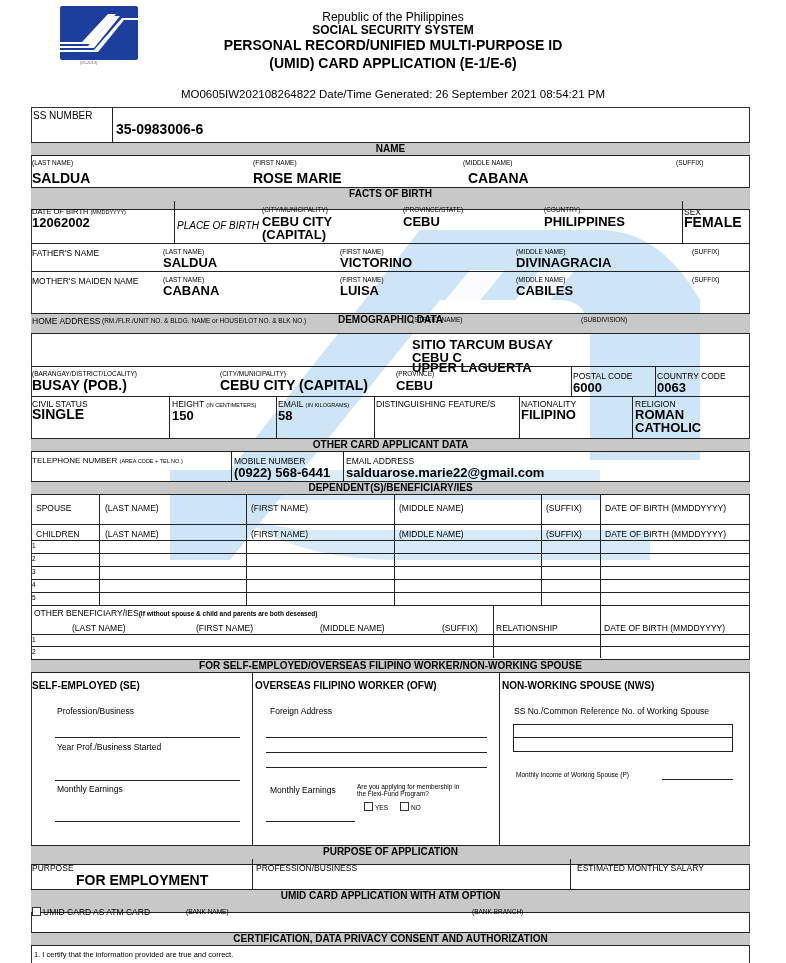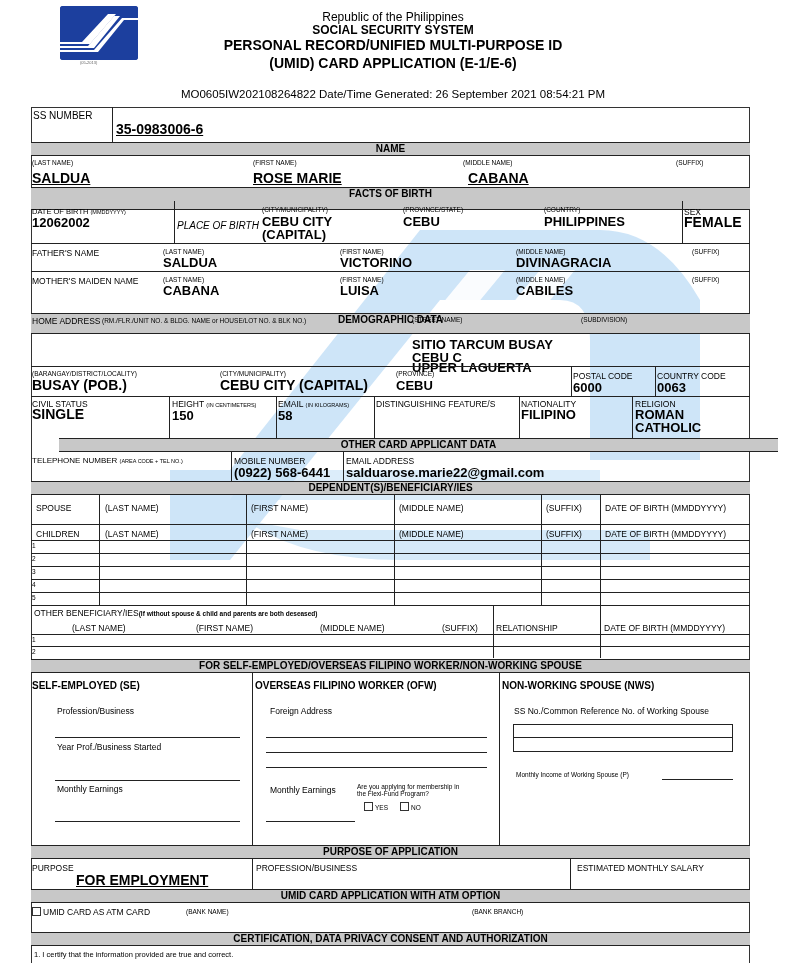--- a/index.html
+++ b/index.html
@@ -15,21 +15,21 @@
   .hdr4 { top: 55px; font-size: 14px; font-weight: bold; }
   .gen { top: 88px; font-size: 11.5px; }
   .form { left: 31px; top: 107px; width: 719px; height: 856px; border-left: 1.5px solid #333; border-right: 1.5px solid #333; border-top: 1.5px solid #333; }
   .hline { position: absolute; left: 31px; width: 719px; height: 0; border-top: 1.2px solid #222; }
   .vline { position: absolute; width: 0; border-left: 1.2px solid #222; }
   .band { position: absolute; left: 31px; width: 719px; background: #c8c8c8; border-top: 1.2px solid #222; border-bottom: 1.2px solid #222;
           font-weight: bold; font-size: 10px; text-align: center; line-height: 12px; }
   .lbl { position: absolute; font-size: 8.5px; white-space: nowrap; }
   .sm { position: absolute; font-size: 6.5px; white-space: nowrap; }
   .val { position: absolute; font-size: 13px; font-weight: bold; white-space: nowrap; line-height: 13px; }
-  .val-lg { position: absolute; font-size: 14px; font-weight: bold; white-space: nowrap; text-decoration: underline; }
+  .val-lg { position: absolute; font-size: 14px; font-weight: bold; white-space: nowrap; }
   .tiny { font-size: 5.5px; }
   .chk { display: inline-block; width: 9px; height: 9px; border: 1px solid #333; vertical-align: -1px; margin-right: 2px; background: #fff; }
   .uline { position: absolute; height: 0; border-top: 1.2px solid #222; }
   .sec-title { position: absolute; font-size: 10px; font-weight: bold; white-space: nowrap; }
   .wm { position: absolute; left: 0; top: 0; width: 786px; height: 963px; pointer-events: none; }
 </style>
 </head>
 <body>
 
 <svg class="wm" viewBox="0 0 786 963">
@@ -148,21 +148,21 @@
 <div class="vline" style="left:374px;top:396px;height:42px;"></div>
 <div class="lbl" style="left:376px;top:399px;">DISTINGUISHING FEATURE/S</div>
 <div class="vline" style="left:519px;top:396px;height:42px;"></div>
 <div class="lbl" style="left:521px;top:399px;">NATIONALITY</div>
 <div class="val" style="left:521px;top:408px;">FILIPINO</div>
 <div class="vline" style="left:632px;top:396px;height:42px;"></div>
 <div class="lbl" style="left:635px;top:399px;">RELIGION</div>
 <div class="val" style="left:635px;top:408px;">ROMAN</div>
 <div class="val" style="left:635px;top:421px;">CATHOLIC</div>
 
-<div class="band" style="top:438px;height:14px;margin-left:28px;">OTHER CARD APPLICANT DATA</div>
+<div class="band" style="top:438px;height:14px;">OTHER CARD APPLICANT DATA</div>
 <div class="lbl" style="left:32px;top:456px;font-size:8px;"><span>TELEPHONE NUMBER</span> <span class="tiny">(AREA CODE + TEL NO.)</span></div>
 <div class="vline" style="left:231px;top:452px;height:29px;"></div>
 <div class="lbl" style="left:234px;top:456px;">MOBILE NUMBER</div>
 <div class="val" style="left:234px;top:466px;">(0922) 568-6441</div>
 <div class="vline" style="left:343px;top:452px;height:29px;"></div>
 <div class="lbl" style="left:346px;top:456px;">EMAIL ADDRESS</div>
 <div class="val" style="left:346px;top:466px;">salduarose.marie22@gmail.com</div>
 
 <div class="band" style="top:481px;height:14px;">DEPENDENT(S)/BENEFICIARY/IES</div>
 
@@ -238,27 +238,27 @@
 <div class="sm" style="left:400px;top:802px;"><span class="chk"></span><span>NO</span></div>
 
 <div class="sec-title" style="left:502px;top:680px;">NON-WORKING SPOUSE (NWS)</div>
 <div class="lbl" style="left:514px;top:706px;">SS No./Common Reference No. of Working Spouse</div>
 <div class="abs" style="left:513px;top:724px;width:220px;height:28px;border:1.2px solid #222;">
   <div style="position:absolute;left:0;top:12px;width:100%;border-top:1.2px solid #222;"></div>
 </div>
 <div class="sm" style="left:516px;top:771px;">Monthly Income of Working Spouse (P)</div>
 <div class="uline" style="left:662px;top:779px;width:71px;"></div>
 
-<div class="band" style="top:845px;height:14px;">PURPOSE OF APPLICATION</div>
+<div class="band" style="top:845px;height:20px;">PURPOSE OF APPLICATION</div>
 <div class="lbl" style="left:32px;top:863px;">PURPOSE</div>
 <div class="val-lg" style="left:32px;top:872px;margin-left:44px;">FOR EMPLOYMENT</div>
 <div class="vline" style="left:252px;top:859px;height:30px;"></div>
 <div class="lbl" style="left:256px;top:863px;">PROFESSION/BUSINESS</div>
 <div class="vline" style="left:570px;top:859px;height:30px;"></div>
 <div class="lbl" style="left:577px;top:863px;">ESTIMATED MONTHLY SALARY</div>
 
-<div class="band" style="top:889px;height:14px;">UMID CARD APPLICATION WITH ATM OPTION</div>
+<div class="band" style="top:889px;height:24px;">UMID CARD APPLICATION WITH ATM OPTION</div>
 <div class="lbl" style="left:42px;top:907px;"><span class="chk" style="margin-left:-10px;"></span><span>UMID CARD AS ATM CARD</span></div>
 <div class="sm" style="left:186px;top:908px;">(BANK NAME)</div>
 <div class="sm" style="left:472px;top:908px;">(BANK BRANCH)</div>
 
 <div class="band" style="top:932px;height:14px;">CERTIFICATION, DATA PRIVACY CONSENT AND AUTHORIZATION</div>
 <div class="lbl" style="left:34px;top:950px;font-size:7.5px;">1.  I certify that the information provided are true and correct.</div>
 
 </body></html>

